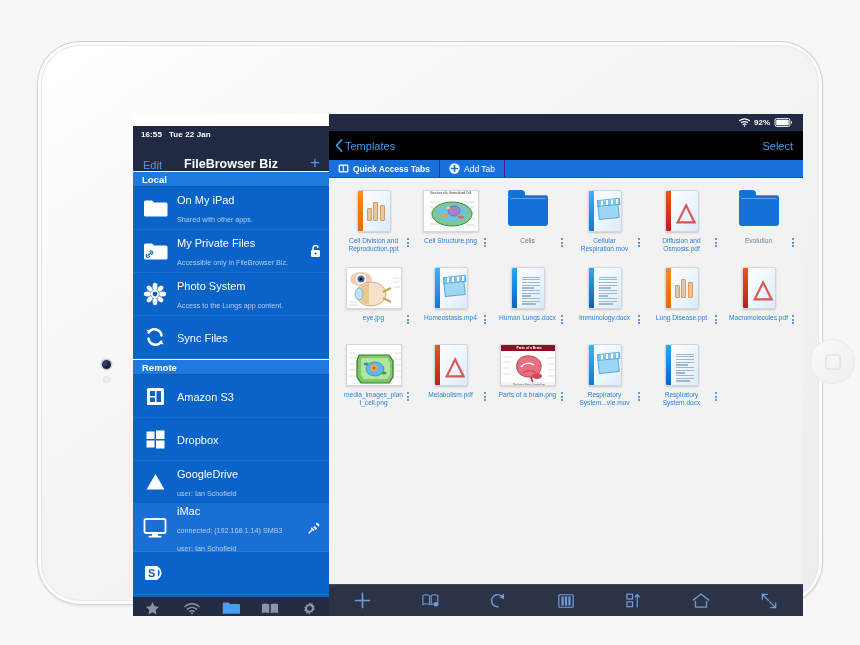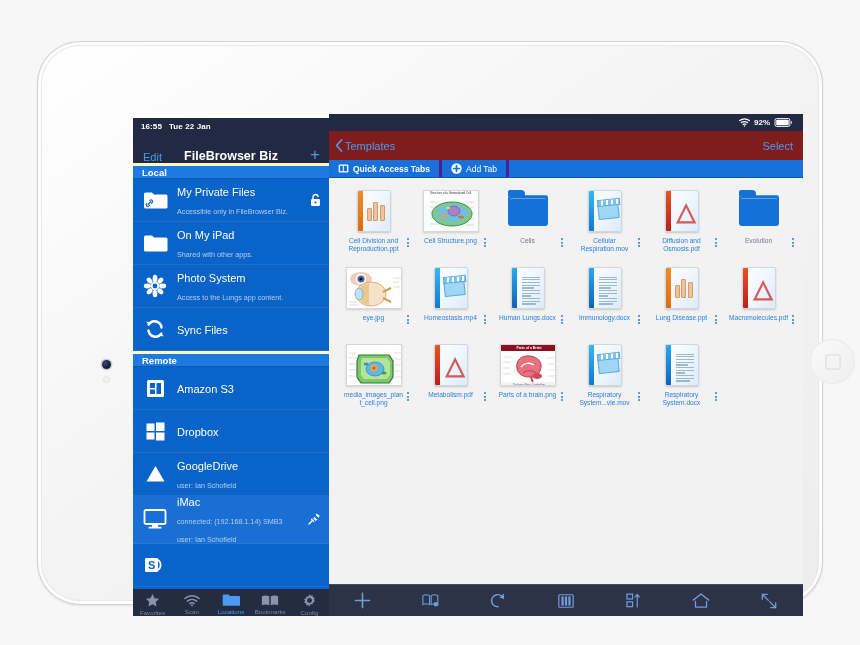--- a/index.html
+++ b/index.html
@@ -54,21 +54,21 @@
   #screen {
     position: absolute;
     left: 95px; top: 72px;
     width: 670px; height: 502px;
     background: #ffffff;
     overflow: hidden;
   }
 
   
   #sidebar {
-    position: absolute; left: 0; top: 4px;
+    position: absolute; left: 0; top: 12px;
     width: 196px; height: 502px;
     background: #0a63c9;
     display: flex; flex-direction: column;
   }
   #sidebar-statusbar {
     height: 17px; background: #212a42;
     display: flex; align-items: center;
     padding-left: 8px; gap: 7px;
     color: #fff; font-size: 8px; font-weight: bold;
     letter-spacing: .1px;
@@ -84,21 +84,21 @@
     color: #fff; font-size: 12.5px; font-weight: bold;
   }
   #add-btn {
     position: absolute; right: 9px;
     color: #4b9bf0; font-size: 17px; line-height: 1; font-weight: 300;
   }
   .section-header {
     height: 17px; background: #1f7ae0;
     display: flex; align-items: center; padding-left: 9px;
     color: #ffffff; font-size: 9.5px; font-weight: bold;
-    border-top: 3px solid #fef9c3;
+    border-top: 1px solid #fef9c3;
     border-bottom: 1px solid #0a5ab2;
   }
   .side-item {
     display: flex; align-items: center;
     padding: 0 8px 0 9px;
     height: 44px;
     position: relative;
     border-bottom: 1px solid rgba(255,255,255,0.07);
   }
   .side-item.selected { background: #1a6fd4; }
@@ -137,21 +137,21 @@
     background: #f2f2f2;
     display: flex; flex-direction: column;
   }
   #main-statusbar {
     height: 17px; background: #212a42;
     display: flex; align-items: center; justify-content: flex-end;
     padding-right: 10px; gap: 4px;
     color: #fff; font-size: 8px; font-weight: bold;
   }
   #main-navbar {
-    height: 29px; background: #7f1d1d;
+    height: 29px; background: #000000;
     display: flex; align-items: center; position: relative;
   }
   #back-btn {
     display: flex; align-items: center; gap: 2px;
     padding-left: 6px; color: #4b9bf0; font-size: 11px;
   }
   #main-title {
     position: absolute; left: 0; right: 0; text-align: center;
     color: #fff; font-size: 12.5px; font-weight: bold;
   }
@@ -159,21 +159,21 @@
 
   #tabstrip {
     height: 18px; background: #1871da;
     display: flex; align-items: stretch;
     border-bottom: 1px solid #0d59ac;
   }
   .tabstrip-btn {
     display: flex; align-items: center; gap: 4px;
     padding: 0 9px;
     color: #ffffff; font-size: 8.5px; font-weight: bold;
-    border-right: 3px solid #4c1d95;
+    border-right: 1px solid #4c1d95;
   }
   .tabstrip-btn.plain { font-weight: normal; }
 
   
   #filegrid {
     flex: 1 1 auto;
     padding: 8px 6px 0 6px;
     display: grid;
     grid-template-columns: repeat(6, 1fr);
     grid-auto-rows: 77px;
@@ -324,45 +324,45 @@
         <span id="nav-title">FileBrowser Biz</span>
         <span id="add-btn">+</span>
       </div>
 
       <div class="section-header">Local</div>
 
       <div class="side-item">
         <span class="side-icon">
           <svg width="25" height="20" viewBox="0 0 25 20">
             <path d="M1 4a1.5 1.5 0 011.5-1.5H9l2 2h12A1.5 1.5 0 0124.5 6v11A1.5 1.5 0 0123 18.5H2.5A1.5 1.5 0 011 17z" fill="#fff"></path>
+          </svg>
+        </span>
+        <span class="side-text">
+          <span class="side-title">On My iPad</span><br>
+          <span class="side-sub">Shared with other apps.</span>
+        </span>
+      </div>
+
+      <div class="side-item">
+        <span class="side-icon">
+          <svg width="25" height="20" viewBox="0 0 25 20">
+            <path d="M1 4a1.5 1.5 0 011.5-1.5H9l2 2h12A1.5 1.5 0 0124.5 6v11A1.5 1.5 0 0123 18.5H2.5A1.5 1.5 0 011 17z" fill="#fff"></path>
             <path d="M5 14.5l3-3m-1.2-1.2a1.7 1.7 0 012.4 2.4l-.7.7m-1.8 1.8l-.7.7a1.7 1.7 0 01-2.4-2.4" stroke="#0a63c9" stroke-width="1.1" fill="none" stroke-linecap="round"></path>
           </svg>
         </span>
         <span class="side-text">
           <span class="side-title">My Private Files</span><br>
           <span class="side-sub">Accessible only in FileBrowser Biz.</span>
         </span>
         <span class="side-accessory">
           <svg width="11" height="14" viewBox="0 0 11 14">
             <path d="M3 6V4a2.5 2.5 0 015 0" stroke="#fff" stroke-width="1.4" fill="none"></path>
             <rect x="1" y="6" width="9" height="7" rx="1.2" fill="#fff"></rect>
             <circle cx="5.5" cy="9.5" r="1.1" fill="#0a63c9"></circle>
           </svg>
-        </span>
-      </div>
-
-      <div class="side-item">
-        <span class="side-icon">
-          <svg width="25" height="20" viewBox="0 0 25 20">
-            <path d="M1 4a1.5 1.5 0 011.5-1.5H9l2 2h12A1.5 1.5 0 0124.5 6v11A1.5 1.5 0 0123 18.5H2.5A1.5 1.5 0 011 17z" fill="#fff"></path>
-          </svg>
-        </span>
-        <span class="side-text">
-          <span class="side-title">On My iPad</span><br>
-          <span class="side-sub">Shared with other apps.</span>
         </span>
       </div>
 
       <div class="side-item">
         <span class="side-icon">
           <svg width="24" height="24" viewBox="0 0 24 24">
             <g fill="#fff">
               <circle cx="12" cy="12" r="4.2"></circle>
               <g>
                 <ellipse cx="12" cy="4.4" rx="2.4" ry="3.6"></ellipse>

